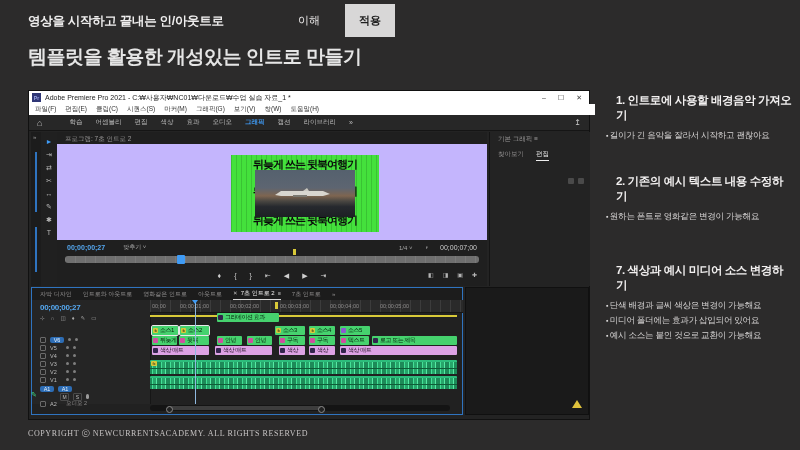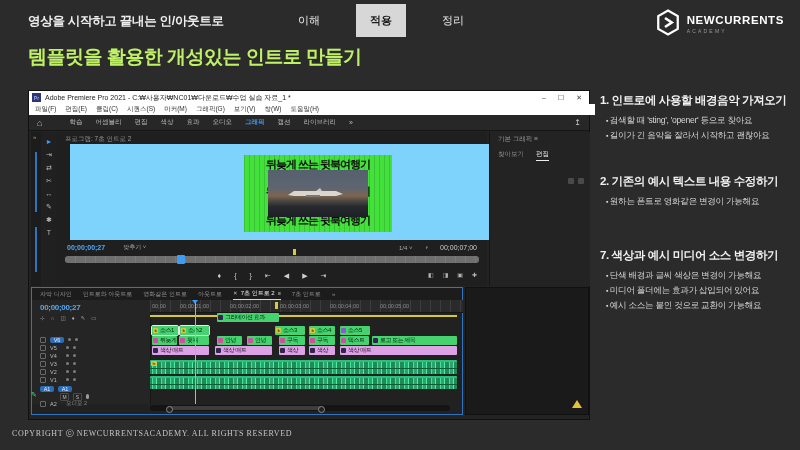--- a/index.html
+++ b/index.html
@@ -2,35 +2,35 @@
 <html><head>
 <meta charset="utf-8">
 <style>
   html,body{margin:0;padding:0;width:800px;height:450px;overflow:hidden;background:#2c2b2b;
     font-family:"Liberation Sans","DejaVu Sans",sans-serif;-webkit-font-smoothing:antialiased;}
   .abs{position:absolute;}
   .slide{position:absolute;inset:0;background:#2c2b2b;}
 
   
   .lesson-title{left:28px;top:13px;font-size:12.5px;font-weight:bold;color:#efeeee;letter-spacing:-0.3px;}
-  .course-tabs{left:284px;top:4px;display:flex;align-items:center;gap:22px;}
+  .course-tabs{left:284px;top:4px;display:flex;align-items:center;gap:11px;}
   .tab{padding:9px 14px;font-size:11px;color:#e9e7e7;cursor:default;}
   .tab.active{background:#d8d7d7;color:#1e1e1e;font-weight:bold;}
   .logo{right:16px;top:9px;display:flex;align-items:center;gap:7px;}
   .logo-text{display:flex;flex-direction:column;line-height:1;}
   .logo-name{font-size:11.5px;font-weight:bold;color:#fff;letter-spacing:0.6px;}
   .logo-sub{font-size:5px;color:#9a9898;letter-spacing:2.2px;margin-top:2px;}
-  .page-title{left:28px;top:44px;font-size:19px;font-weight:bold;color:#bef264;letter-spacing:-0.5px;}
-  .footer{left:12px;top:428px;font-family:"Liberation Serif","DejaVu Serif",serif;
+  .page-title{left:28px;top:44px;font-size:19px;font-weight:bold;color:#e5e5e5;letter-spacing:-0.5px;}
+  .footer{left:28px;top:428px;font-family:"Liberation Serif","DejaVu Serif",serif;
     font-size:8px;color:#c7c4c4;letter-spacing:0.6px;}
 
   
   .sections{left:600px;top:93px;width:192px;}
   .section{margin-bottom:22px;}
-  .section-heading{font-size:11.5px;font-weight:bold;color:#f2f0f0;margin-bottom:7px;letter-spacing:-0.4px;}
+  .section-heading{font-size:11.5px;font-weight:bold;color:#f2f0f0;margin-bottom:7px;letter-spacing:-0.4px;margin-left:16px;}
   .bullet{font-size:8.6px;color:#d7d5d5;margin:0 0 3px 6px;letter-spacing:-0.3px;}
   .bullet::before{content:"▪ ";font-size:7px;color:#d7d5d5;}
 
   
   .window{left:28px;top:90px;width:562px;height:330px;background:#232323;border:1px solid #111;box-sizing:border-box;}
   .titlebar{left:0;top:0;width:100%;height:13px;background:#fff;display:flex;align-items:center;}
   .pr-icon{width:9px;height:9px;background:#2f3676;color:#9ba6e8;font-size:5px;font-weight:bold;
     display:flex;align-items:center;justify-content:center;margin:0 4px 0 3px;}
   .win-title{font-size:7px;color:#222;white-space:nowrap;}
   .win-controls{margin-left:auto;display:flex;gap:12px;padding-right:7px;font-size:7px;color:#444;}
@@ -50,21 +50,21 @@
   .collapsed .bar1{position:absolute;left:4px;top:20px;width:2px;height:60px;background:#2f74c0;}
   .collapsed .bar2{position:absolute;left:4px;top:95px;width:2px;height:45px;background:#2f74c0;}
   .tools{left:12px;top:41px;width:16px;height:154px;background:#202020;display:flex;flex-direction:column;
     align-items:center;gap:6px;padding-top:6px;box-sizing:border-box;}
   .tool{font-size:7px;color:#b9b9b9;line-height:1;}
   .tool.active{color:#3f9bf5;}
 
   
   .program{left:28px;top:41px;width:430px;height:154px;background:#1f1f1f;}
   .panel-head{font-size:6.5px;color:#9c9a9a;padding:3px 0 0 8px;}
-  .preview{position:absolute;left:13px;top:12px;width:430px;height:96px;background:#7dd3fc;}
+  .preview{position:absolute;left:0;top:12px;width:430px;height:96px;background:#c4b5fd;}
   .greenbox{position:absolute;left:174px;top:11px;width:148px;height:77px;background:#44e13c;overflow:hidden;}
   .greenbox .pat{position:absolute;inset:0;
      background:repeating-linear-gradient(90deg,rgba(20,90,20,0.22) 0 1px,transparent 1px 5px);}
   .gtext{position:absolute;left:0;width:148px;text-align:center;font-size:11px;font-weight:bold;
      color:#0a0a0a;letter-spacing:-1px;white-space:nowrap;z-index:2;line-height:1;}
   .gtext.mid{z-index:1;}
   .photo{position:absolute;left:24px;top:15px;width:100px;height:47px;z-index:2;
      background:linear-gradient(180deg,#55616e 0%,#5d6571 38%,#7e6550 55%,#4a4742 66%,#26292e 78%,#1d2024 100%);}
   .plane{position:absolute;left:18px;top:18px;width:58px;height:10px;}
   .mon-row{position:absolute;left:0;top:110px;width:430px;height:11px;display:flex;align-items:center;}
@@ -146,34 +146,21 @@
 </style>
 </head>
 <body>
 
 <div class="slide">
 
   <div class="abs lesson-title">영상을 시작하고 끝내는 인/아웃트로</div>
   <nav class="abs course-tabs">
     <div class="tab">이해</div>
     <div class="tab active">적용</div>
-    <div class="tab">정리</div>
   </nav>
-  <div class="abs logo">
-    <span>
-      <svg width="24" height="27" viewBox="0 0 32 36">
-          <path d="M16 2 L29 9.5 V26.5 L16 34 L3 26.5 V9.5 Z" fill="none" stroke="#fff" stroke-width="3"></path>
-          <path d="M12 12 L21 18 L12 24" stroke="#fff" stroke-width="3.5" fill="none"></path>
-        </svg>
-    </span>
-    <span class="logo-text">
-      <span class="logo-name">NEWCURRENTS</span>
-      <span class="logo-sub">ACADEMY</span>
-    </span>
-  </div>
   <h1 class="abs page-title" style="margin:0;">템플릿을 활용한 개성있는 인트로 만들기</h1>
 
   <div class="abs window">
     <div class="abs titlebar">
       <span class="pr-icon">Pr</span>
       <span class="win-title">Adobe Premiere Pro 2021 - C:₩사용자₩NC01₩다운로드₩수업 실습 자료_1 *</span>
       <span class="win-controls">
         <span>–</span>
         <span>☐</span>
         <span>✕</span>
@@ -469,21 +456,20 @@
 
     <div class="abs meters">
       <span class="warn"></span>
     </div>
     <span class="abs pen-green">✎</span>
   </div>
 
   <div class="abs sections">
     <div class="section">
       <div class="section-heading">1. 인트로에 사용할 배경음악 가져오기</div>
-      <div class="bullet">검색할 때 'sting', 'opener' 등으로 찾아요</div>
       <div class="bullet">길이가 긴 음악을 잘라서 시작하고 괜찮아요</div>
     </div>
     <div class="section" style="margin-top:32px;">
       <div class="section-heading">2. 기존의 예시 텍스트 내용 수정하기</div>
       <div class="bullet">원하는 폰트로 영화같은 변경이 가능해요</div>
     </div>
     <div class="section" style="margin-top:40px;">
       <div class="section-heading">7. 색상과 예시 미디어 소스 변경하기</div>
       <div class="bullet">단색 배경과 글씨 색상은 변경이 가능해요</div>
       <div class="bullet">미디어 폴더에는 효과가 삽입되어 있어요</div>

